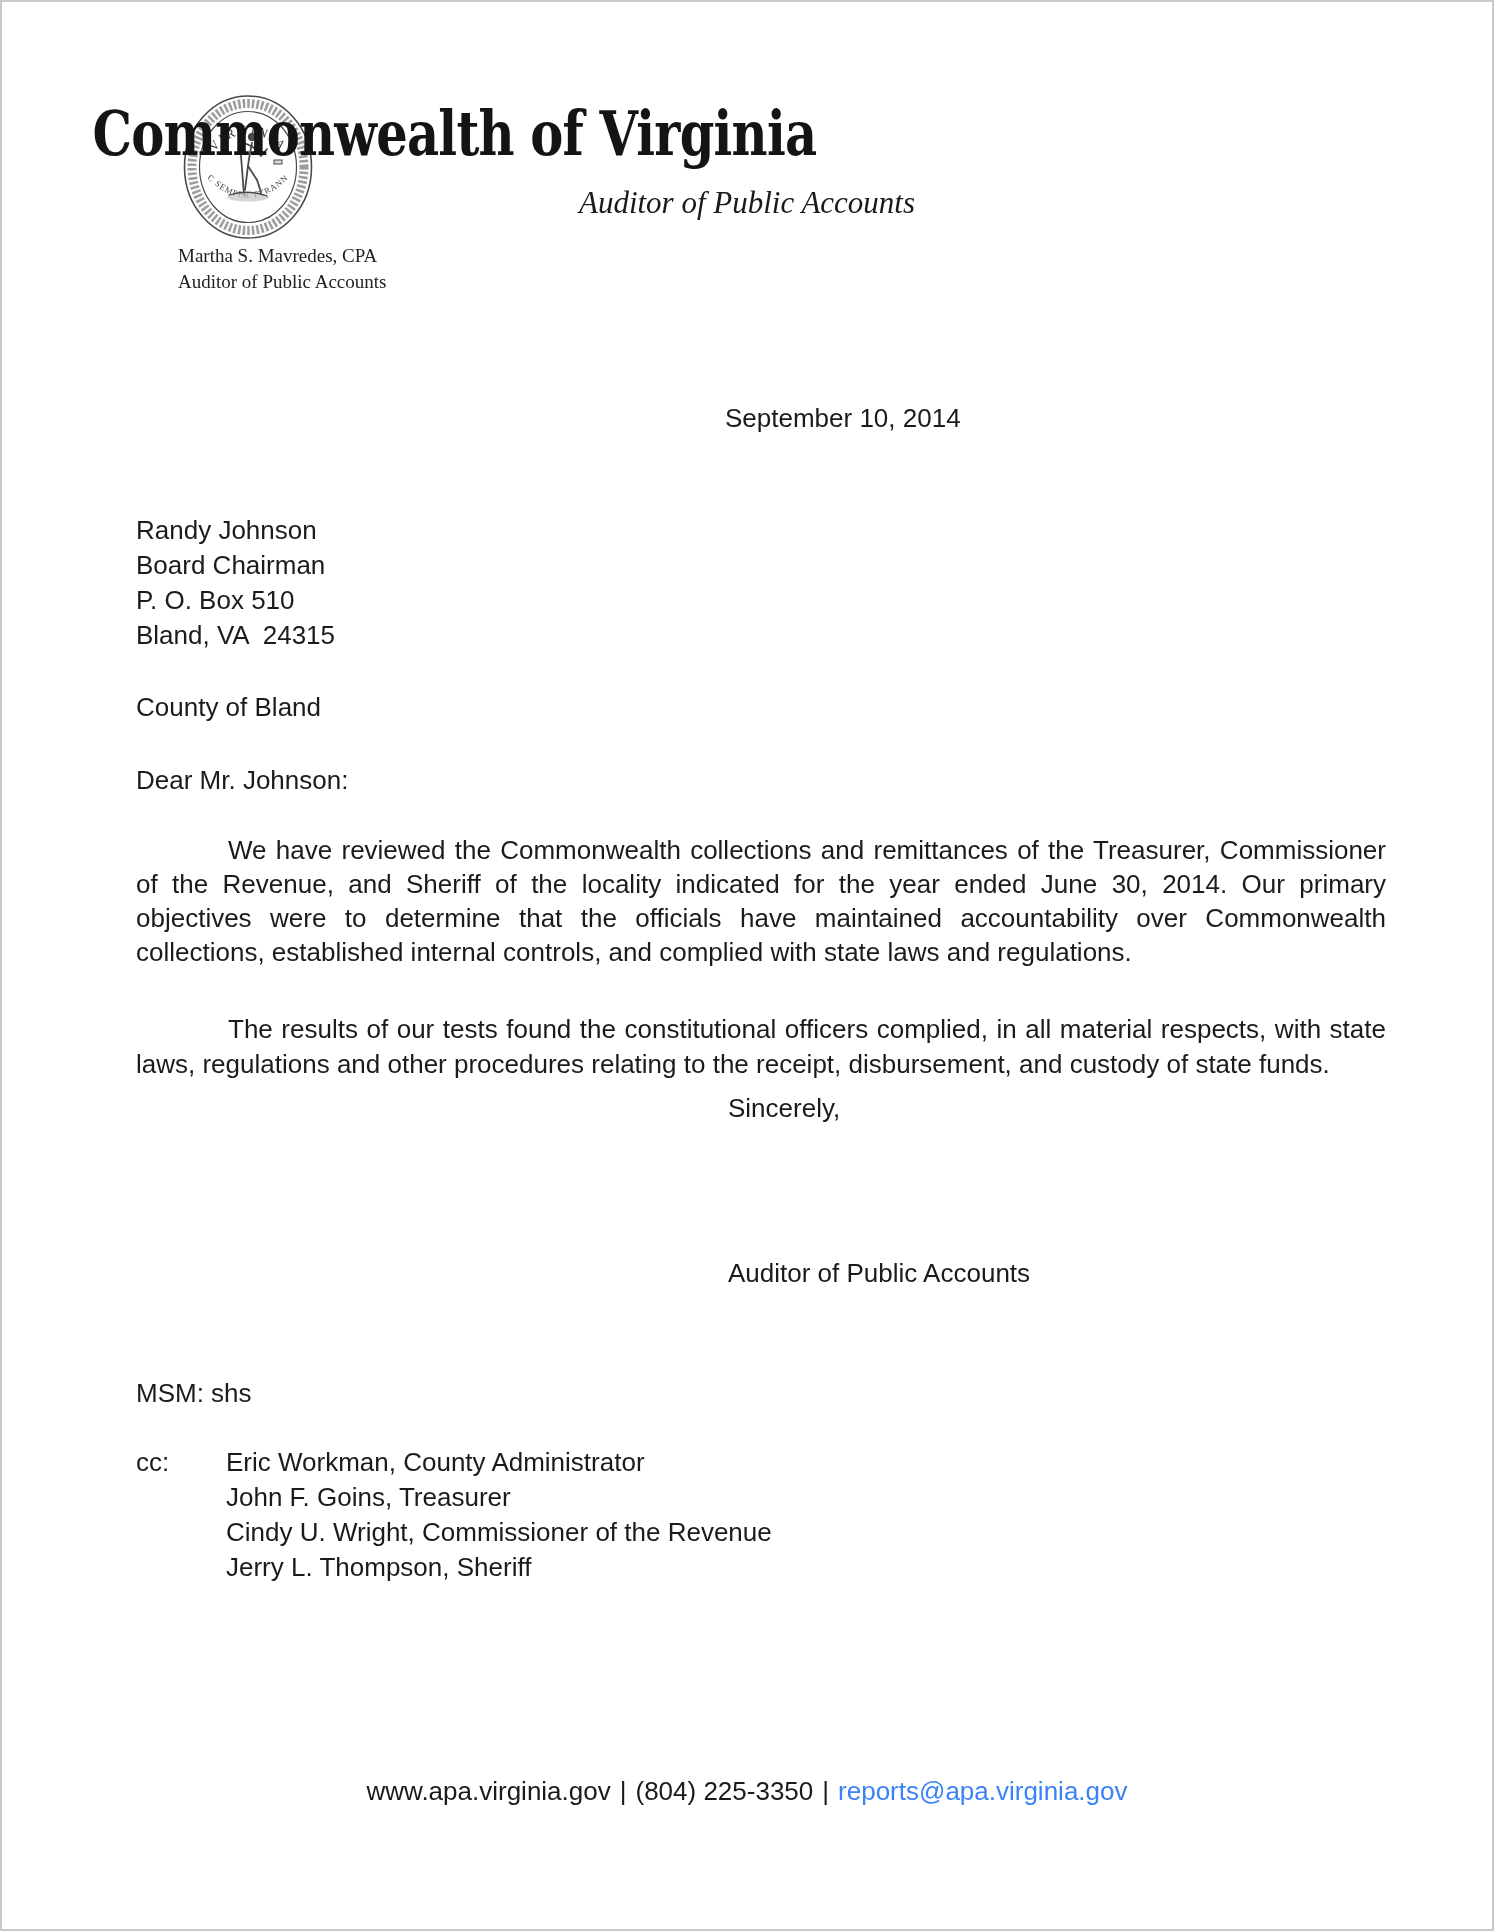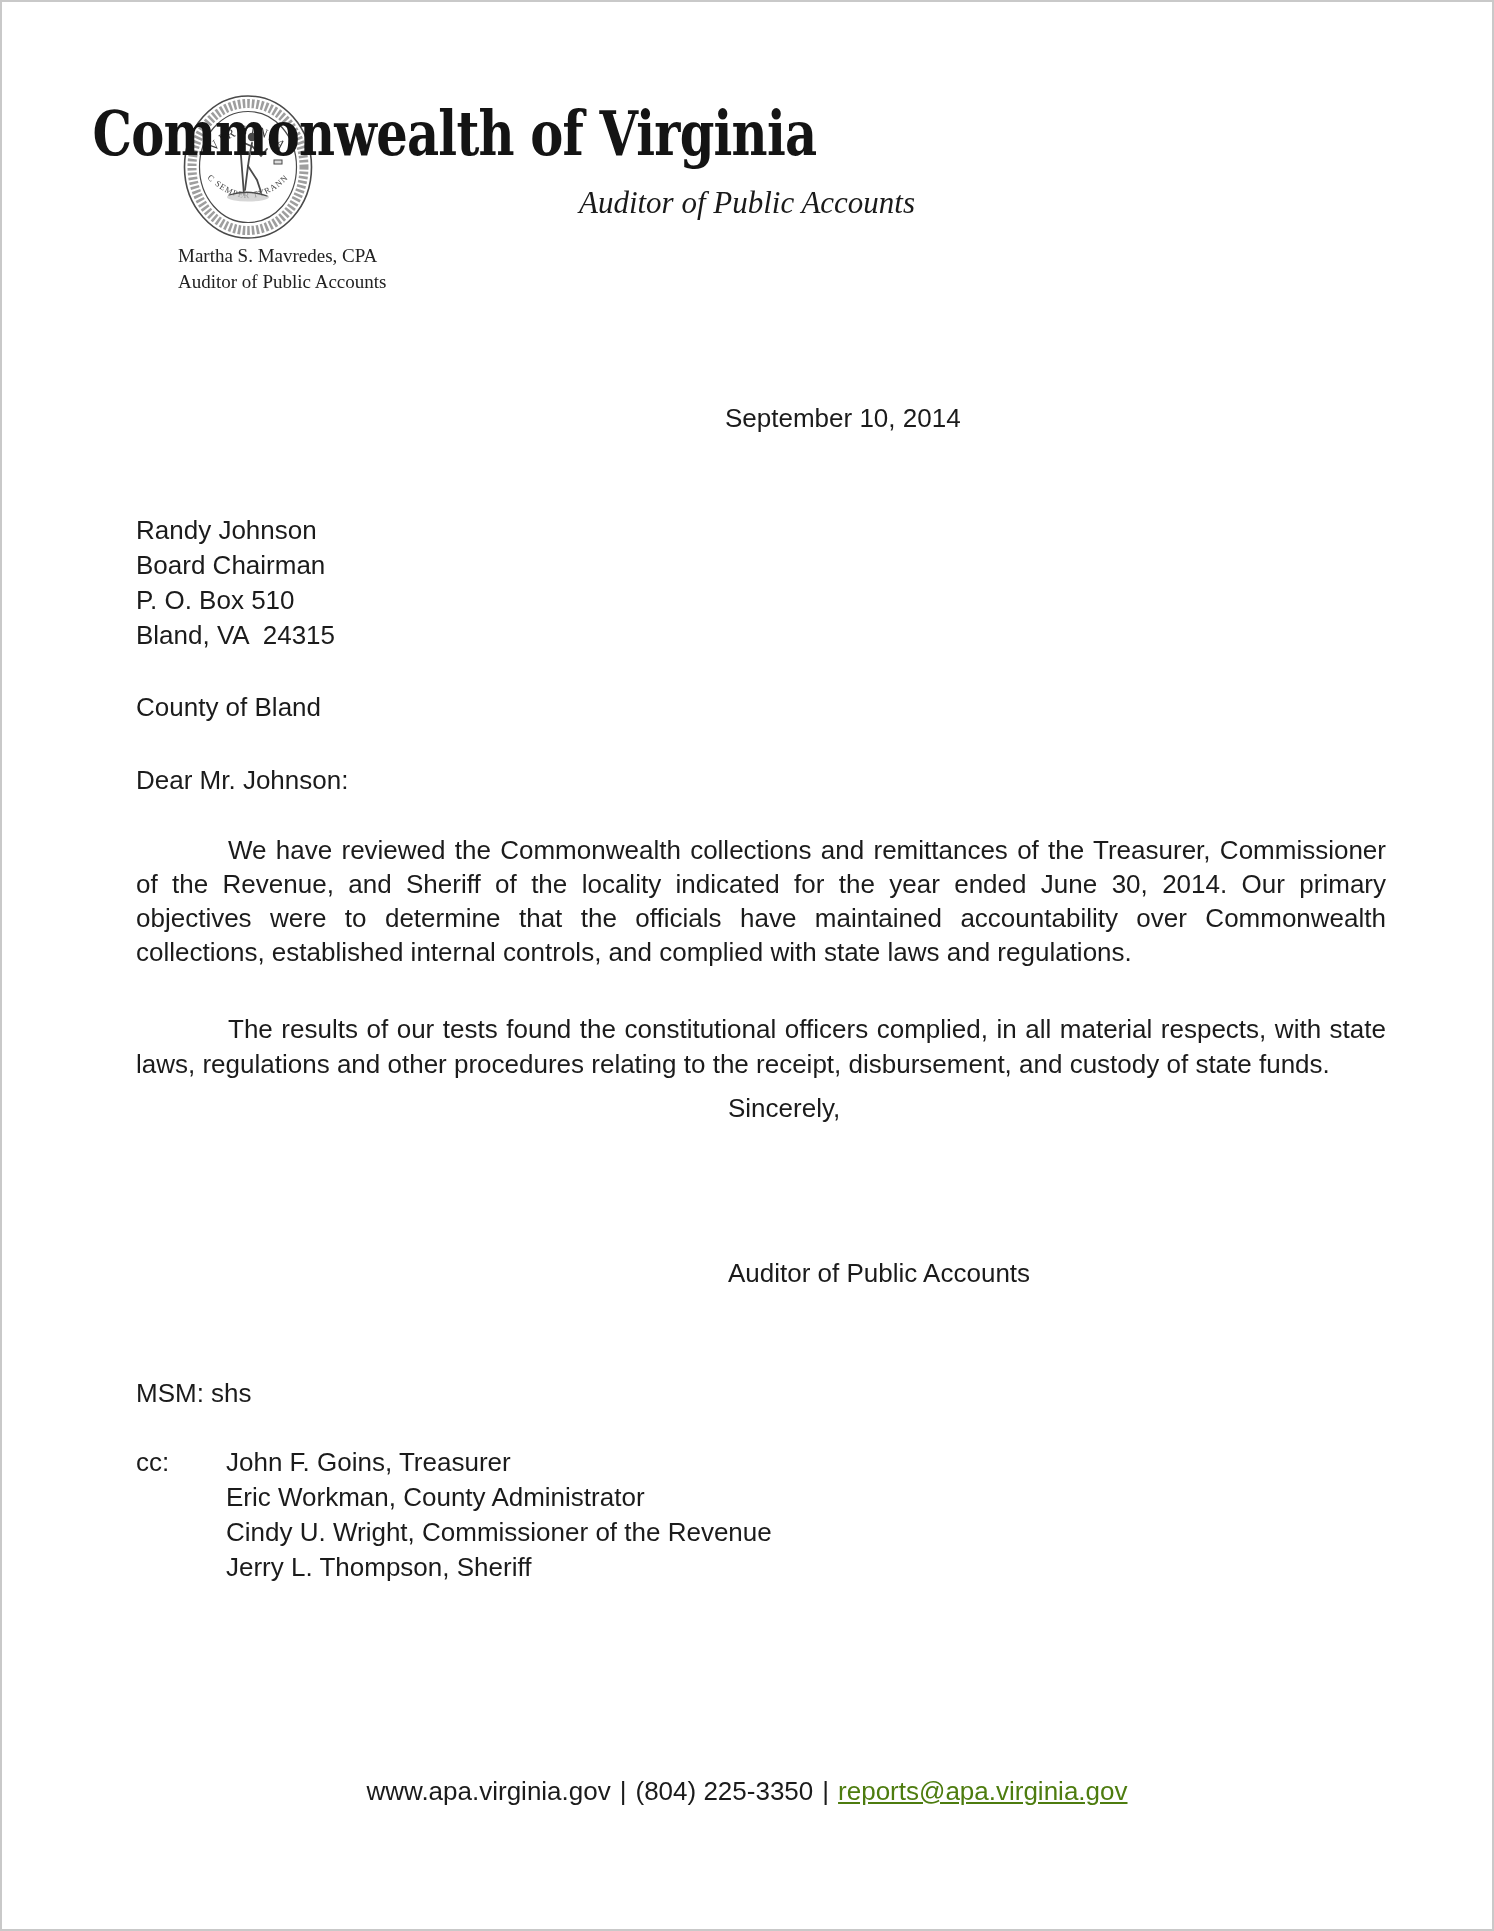--- a/index.html
+++ b/index.html
@@ -59,21 +59,21 @@
   .valediction { left: 726px; top: 1089px; text-align: center; }
   .signer-title { left: 726px; top: 1254px; }
   .reference { left: 134px; top: 1374px; }
   .cc-label { left: 134px; top: 1443px; }
   .cc-names { left: 224px; top: 1443px; }
   .cc-names div { white-space: pre; }
 
   
   .footer { left: 0; right: 0; top: 1772px; text-align: center; }
   .footer .sep { padding: 0 9px; }
-  .footer .email-link { text-decoration: underline; color: #4d7c0f; cursor: pointer; }
+  .footer .email-link { color: #3b82f6; cursor: pointer; }
 
   .seal text { font-family: "Liberation Serif", serif; fill: #3d3d3d; }
 </style>
 </head>
 <body>
 
 <div class="page">
 
   <svg class="abs seal" viewBox="0 0 132 146" aria-hidden="true">
     <ellipse cx="66" cy="73" rx="63.5" ry="71" fill="#ffffff" stroke="#4a4a4a" stroke-width="1.6"></ellipse>
@@ -125,22 +125,22 @@
   <div class="abs para para-1">We have reviewed the Commonwealth collections and remittances of the Treasurer, Commissioner of the Revenue, and Sheriff of the locality indicated for the year ended June 30, 2014. Our primary objectives were to determine that the officials have maintained accountability over Commonwealth collections, established internal controls, and complied with state laws and regulations.</div>
   <div class="abs para para-2">The results of our tests found the constitutional officers complied, in all material respects, with state laws, regulations and other procedures relating to the receipt, disbursement, and custody of state funds.</div>
 
   <div class="abs valediction">Sincerely,</div>
   <div class="abs signer-title">Auditor of Public Accounts</div>
 
   <div class="abs reference">MSM: shs</div>
 
   <div class="abs cc-label">cc:</div>
   <div class="abs cc-names">
+    <div>Eric Workman, County Administrator</div>
     <div>John F. Goins, Treasurer</div>
-    <div>Eric Workman, County Administrator</div>
     <div>Cindy U. Wright, Commissioner of the Revenue</div>
     <div>Jerry L. Thompson, Sheriff</div>
   </div>
 
   <div class="abs footer">
     <span>www.apa.virginia.gov</span><span class="sep">|</span><span>(804) 225-3350</span><span class="sep">|</span><span class="email-link">reports@apa.virginia.gov</span>
   </div>
 
 </div>
 

